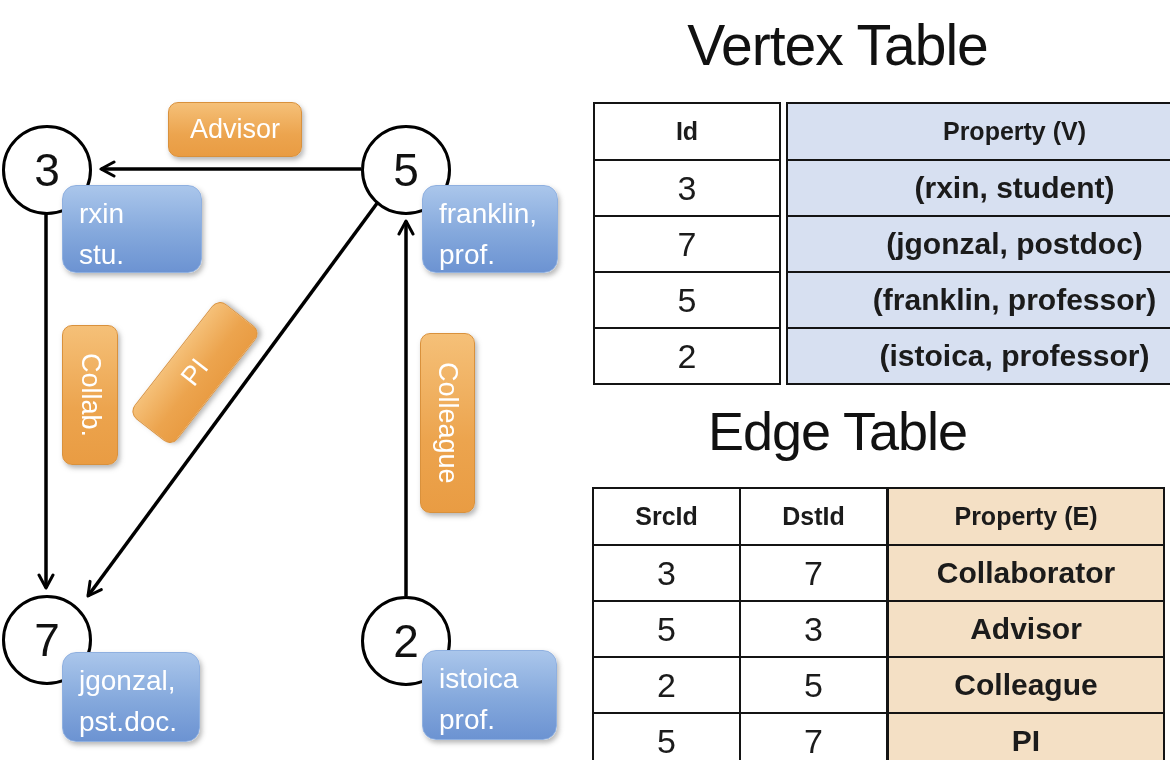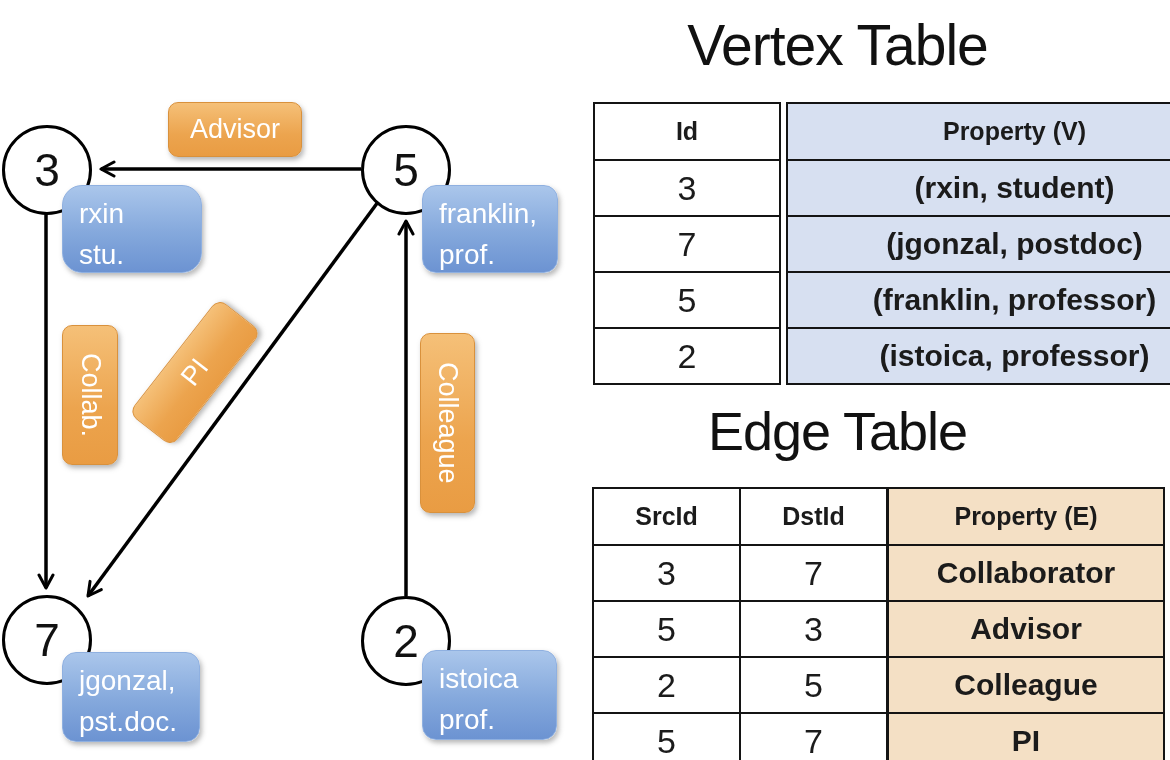--- a/index.html
+++ b/index.html
@@ -70,21 +70,21 @@
   <div class="node" style="left:361px;top:125px;">
     <span>5</span>
   </div>
   <div class="node" style="left:2px;top:595px;">
     <span>7</span>
   </div>
   <div class="node" style="left:361px;top:596px;">
     <span>2</span>
   </div>
 
-  <div class="vbox" style="left:62px;top:185px;width:140px;height:88px;border-radius:20px;">
+  <div class="vbox" style="left:62px;top:185px;width:140px;height:88px;">
     <div>rxin</div>
     <div>stu.</div>
   </div>
   <div class="vbox" style="left:422px;top:185px;width:136px;height:88px;">
     <div>franklin,</div>
     <div>prof.</div>
   </div>
   <div class="vbox" style="left:62px;top:652px;width:138px;height:90px;">
     <div>jgonzal,</div>
     <div>pst.doc.</div>

